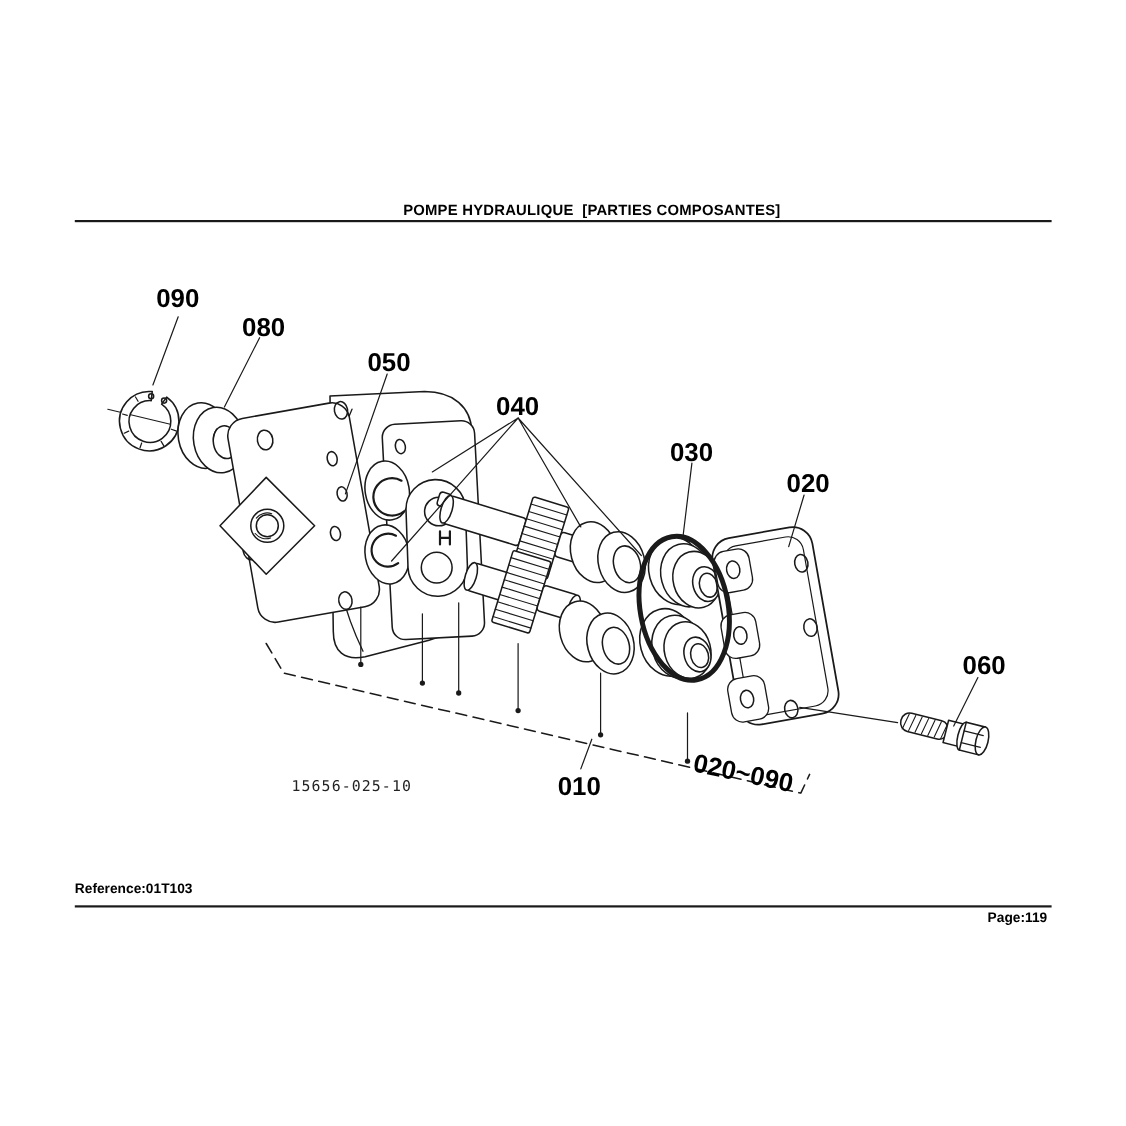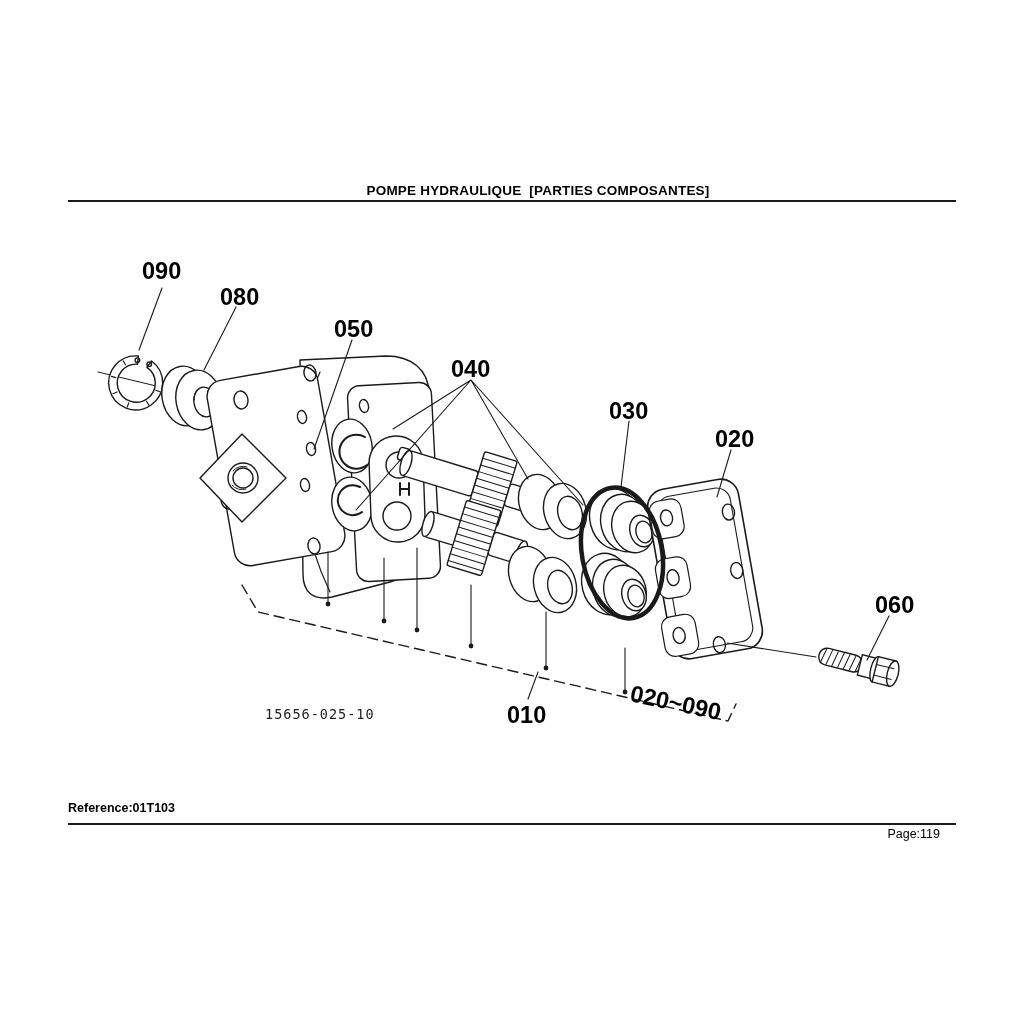--- a/index.html
+++ b/index.html
@@ -8,21 +8,21 @@
     font-family:"Liberation Sans", sans-serif;color:#000;overflow:hidden;
   }
   .page-title{
     position:absolute;left:26px;top:183px;width:1024px;text-align:center;
     font-size:13.5px;font-weight:700;letter-spacing:.2px;white-space:pre;
   }
   .rule{position:absolute;background:#1a1a1a;height:2px;}
   .rule.header{left:68px;top:200px;width:888px;}
   .rule.footer{left:68px;top:823px;width:888px;height:1.6px;}
   .footer-ref{position:absolute;left:68px;top:801px;font-size:12.5px;font-weight:700;}
-  .footer-page{position:absolute;right:84px;top:827px;font-size:12.5px;font-weight:400;}
+  .footer-page{position:absolute;right:72px;top:827px;font-size:12.5px;font-weight:700;}
   svg{position:absolute;left:0;top:0;}
   svg .callout{font-family:"Liberation Sans",sans-serif;font-size:23.5px;font-weight:700;fill:#000;}
   svg .dwgnum{font-family:"DejaVu Sans Mono",monospace;font-size:13.5px;letter-spacing:1px;fill:#222;}
 </style>
 </head>
 <body>
 
 <div class="page-title">POMPE HYDRAULIQUE  [PARTIES COMPOSANTES]</div>
 <div class="rule header"></div>
 

